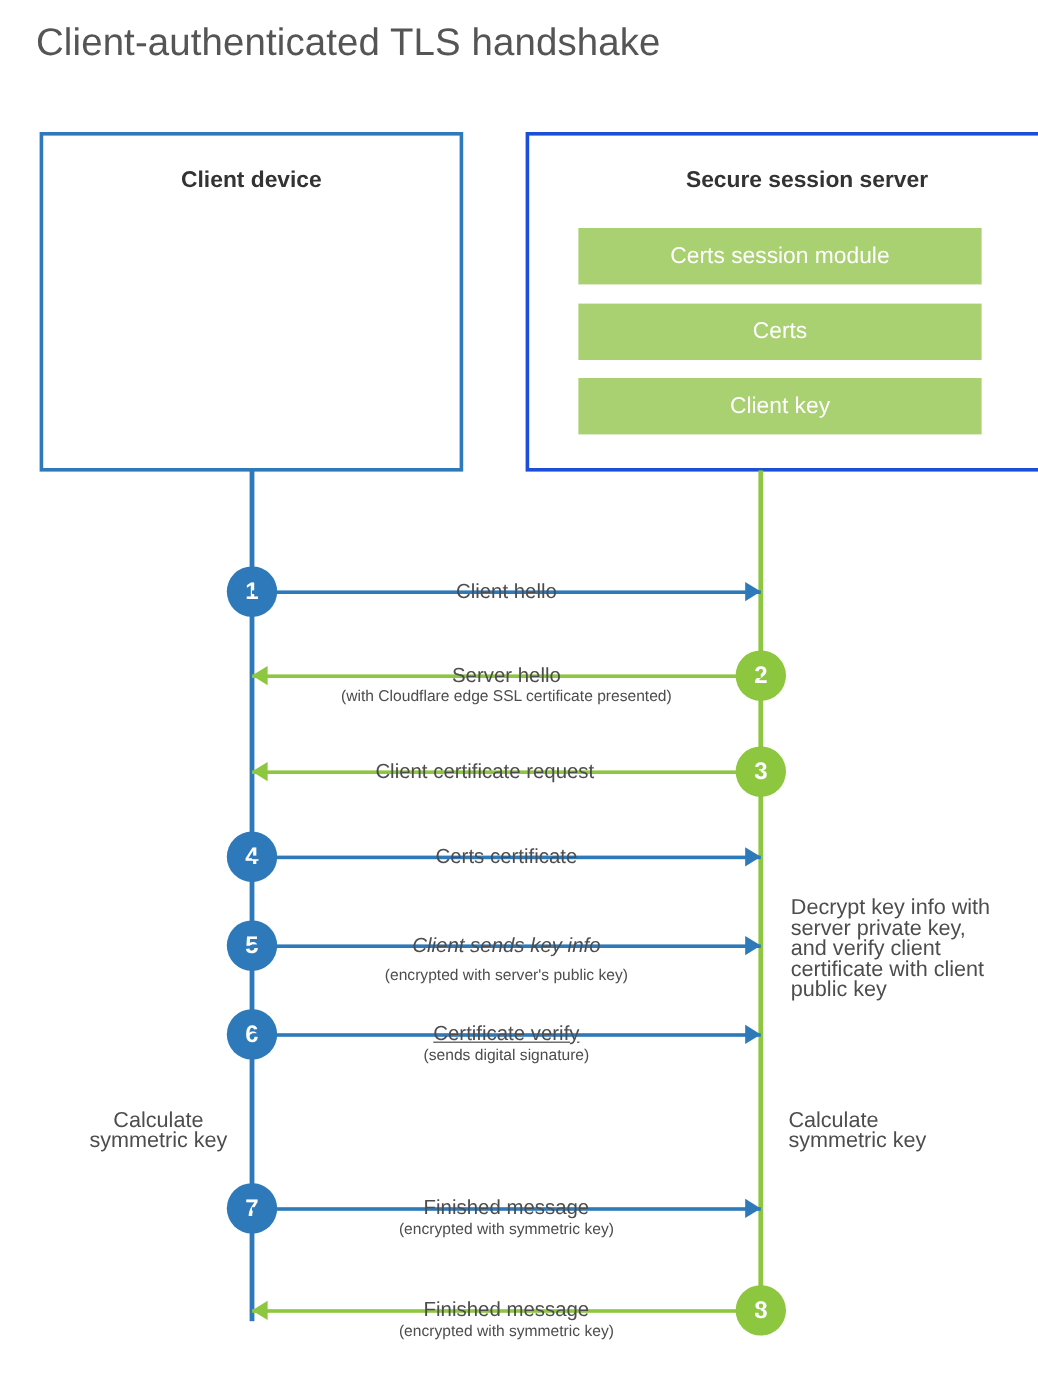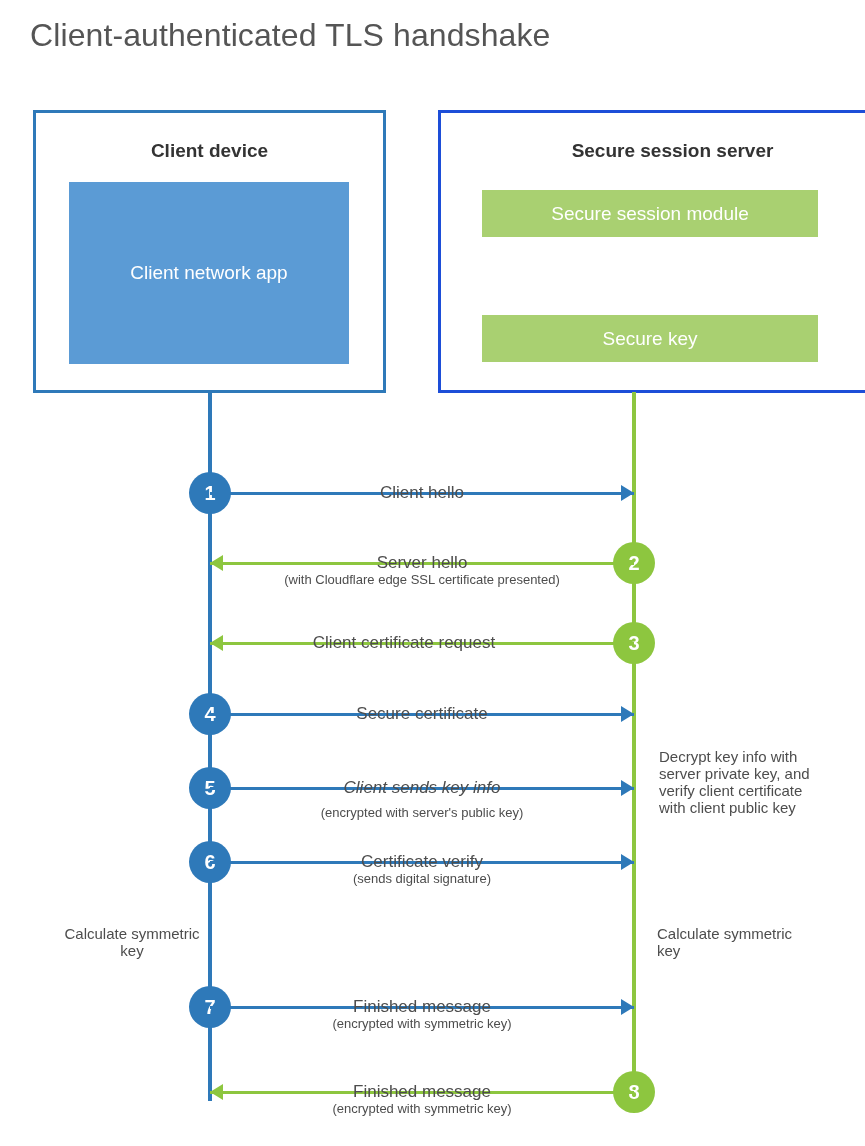--- a/index.html
+++ b/index.html
@@ -155,21 +155,21 @@
     position: absolute;
     text-align: center;
     font-size: 13px;
     color: #4d4d4d;
     white-space: nowrap;
   }
 
   
   .side-note {
     position: absolute;
-    font-size: 15px;
+    font-size: 18px;
     line-height: 17px;
     color: #4d4d4d;
   }
   #note-decrypt {
     left: 659px;
     top: 748;
     top: 748px;
     width: 170px;
     text-align: left;
   }
@@ -186,27 +186,27 @@
     text-align: left;
   }
 </style>
 </head>
 <body>
 
 <div id="diagram-title">Client-authenticated TLS handshake</div>
 
 <div class="party-box" id="client-device-box">
   <div class="party-title" id="client-device-title">Client device</div>
-  <div id="client-network-app">Client network app</div>
 </div>
 
 <div class="party-box" id="secure-server-box">
   <div class="party-title" id="secure-server-title">Secure session server</div>
-  <div class="server-block" id="server-block-0">Secure session module</div>
-  <div class="server-block" id="server-block-2">Secure key</div>
+  <div class="server-block" id="server-block-0">Certs session module</div>
+  <div class="server-block" id="server-block-1">Certs</div>
+  <div class="server-block" id="server-block-2">Client key</div>
 </div>
 
 <div class="lifeline" id="client-lifeline"></div>
 <div class="lifeline" id="server-lifeline"></div>
 
 <div id="messages-layer">
     <div class="step-circle client" style="top: 472px;">1</div>
     <div class="msg-line right" style="left: 210px; width: 424px; top: 492px;"></div>
     <div class="msg-head right" style="top: 485px; left: 621px;"></div>
     <div class="msg-label" style="left: 210px; width: 424px; top: 466px;">Client hello</div>
@@ -215,30 +215,30 @@
     <div class="msg-head left" style="top: 555px; left: 210px;"></div>
     <div class="msg-label" style="left: 210px; width: 424px; top: 536px;">Server hello</div>
     <div class="msg-sub" style="left: 210px; width: 424px; top: 572px; text-align: center;">(with Cloudflare edge SSL certificate presented)</div>
     <div class="step-circle server" style="top: 622px;">3</div>
     <div class="msg-line left" style="left: 210px; width: 424px; top: 642px;"></div>
     <div class="msg-head left" style="top: 635px; left: 210px;"></div>
     <div class="msg-label" style="left: 192px; width: 424px; top: 616px;">Client certificate request</div>
     <div class="step-circle client" style="top: 693px;">4</div>
     <div class="msg-line right" style="left: 210px; width: 424px; top: 713px;"></div>
     <div class="msg-head right" style="top: 706px; left: 621px;"></div>
-    <div class="msg-label" style="left: 210px; width: 424px; top: 687px;">Secure certificate</div>
+    <div class="msg-label" style="left: 210px; width: 424px; top: 687px;">Certs certificate</div>
     <div class="step-circle client" style="top: 767px;">5</div>
     <div class="msg-line right" style="left: 210px; width: 424px; top: 787px;"></div>
     <div class="msg-head right" style="top: 780px; left: 621px;"></div>
     <div class="msg-label" style="left: 210px; width: 424px; top: 761px; font-style: italic;">Client sends key info</div>
     <div class="msg-sub" style="left: 210px; width: 424px; top: 805px;">(encrypted with server's public key)</div>
     <div class="step-circle client" style="top: 841px;">6</div>
     <div class="msg-line right" style="left: 210px; width: 424px; top: 861px;"></div>
     <div class="msg-head right" style="top: 854px; left: 621px;"></div>
-    <div class="msg-label" style="left: 210px; width: 424px; top: 835px;">Certificate verify</div>
+    <div class="msg-label" style="left: 210px; width: 424px; top: 835px; text-decoration: underline;">Certificate verify</div>
     <div class="msg-sub" style="left: 210px; width: 424px; top: 871px;">(sends digital signature)</div>
     <div class="step-circle client" style="top: 986px;">7</div>
     <div class="msg-line right" style="left: 210px; width: 424px; top: 1006px;"></div>
     <div class="msg-head right" style="top: 999px; left: 621px;"></div>
     <div class="msg-label" style="left: 210px; width: 424px; top: 980px;">Finished message</div>
     <div class="msg-sub" style="left: 210px; width: 424px; top: 1016px;">(encrypted with symmetric key)</div>
     <div class="step-circle server" style="top: 1071px;">8</div>
     <div class="msg-line left" style="left: 210px; width: 424px; top: 1091px;"></div>
     <div class="msg-head left" style="top: 1084px; left: 210px;"></div>
     <div class="msg-label" style="left: 210px; width: 424px; top: 1065px;">Finished message</div>

